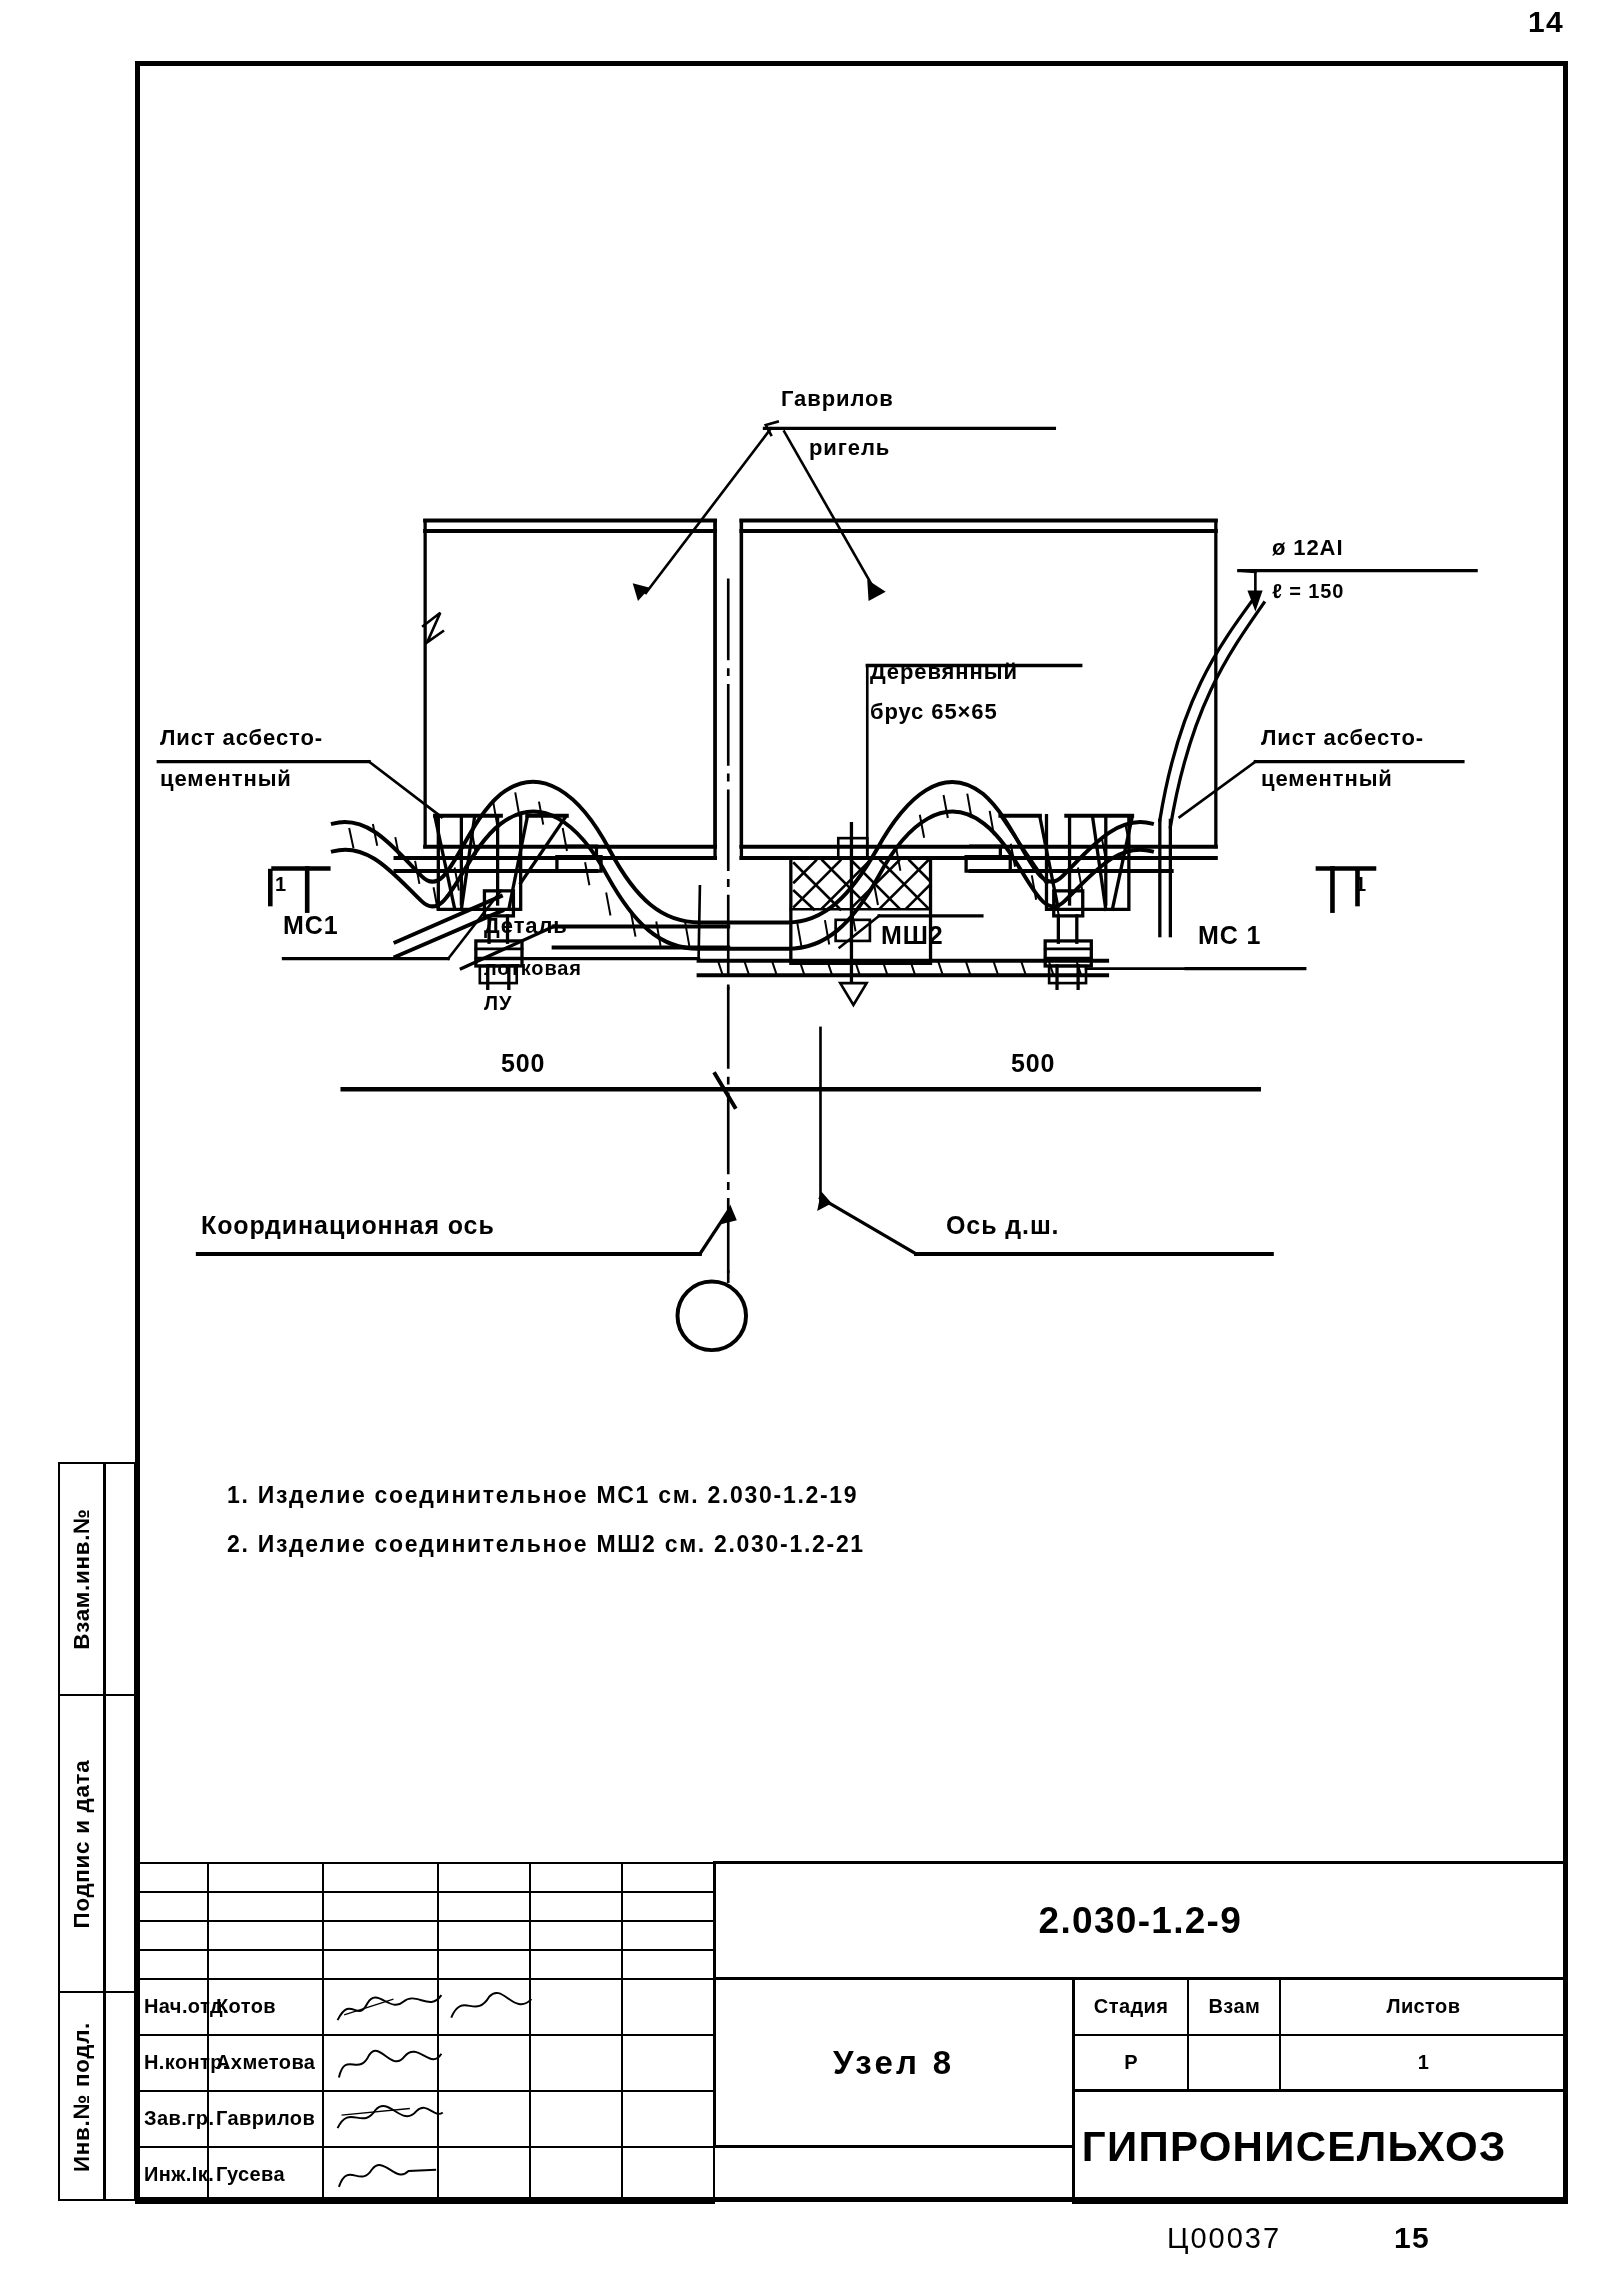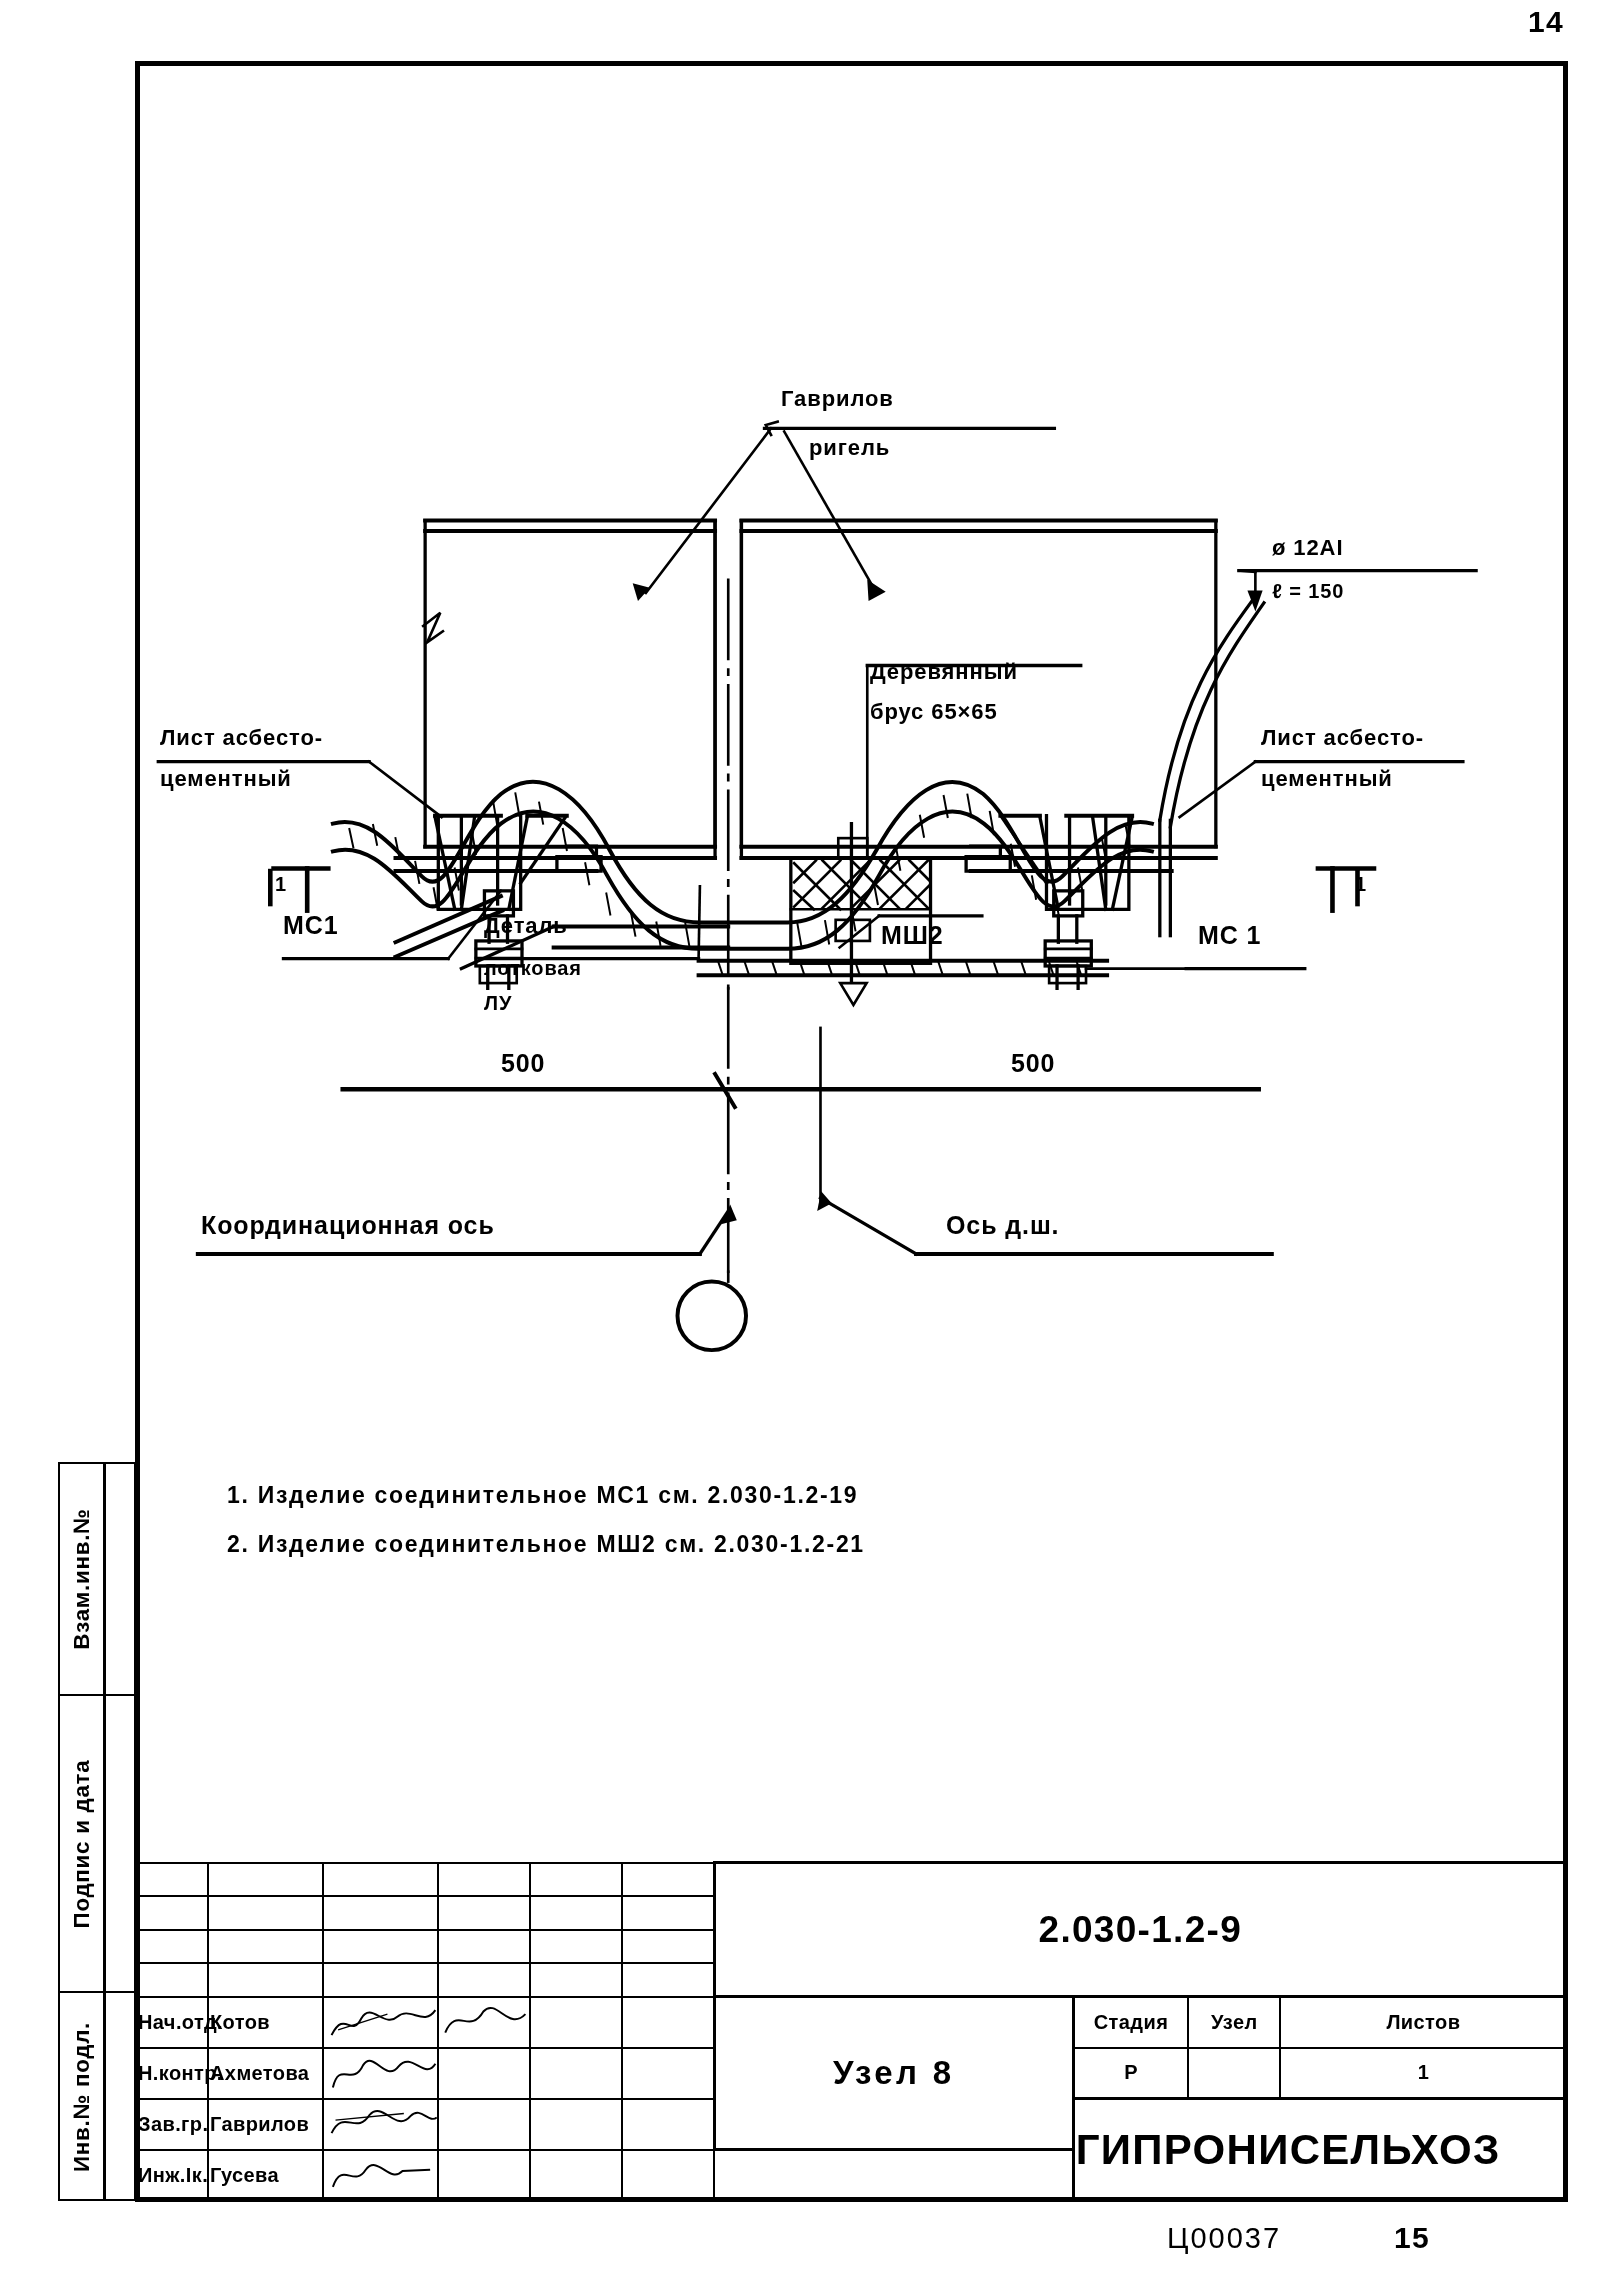--- a/index.html
+++ b/index.html
@@ -55,21 +55,21 @@
     font-size:23px;font-weight:700;letter-spacing:1.7px;white-space:nowrap;
     margin-bottom:22.4px;
   }
 
   
   .tb{
     position:absolute;left:135px;top:1861px;width:1433px;height:341px;
   }
   .tb table{border-collapse:collapse;width:100%;height:100%;table-layout:fixed;}
   .tb td{
-    border:2px solid #000;padding:1px;vertical-align:middle;
+    border:2px solid #000;padding:7px;vertical-align:middle;
     font-size:20px;font-weight:700;letter-spacing:0.4px;
   }
   .tb td.thick{border-width:3.3px;}
   .cellpad{padding-left:8px;}
   .numbig{font-size:37px;font-weight:700;letter-spacing:1.3px;text-align:center;}
   .uzel{font-size:33px;font-weight:700;letter-spacing:3.3px;text-align:center;}
   .org{font-size:42px;font-weight:700;letter-spacing:1.3px;text-align:left;}
   .hdr{font-size:19px;font-weight:700;text-align:center;}
   .stg{font-size:22.4px;font-weight:700;text-align:center;}
 
@@ -456,21 +456,21 @@
           <svg width="92" height="40" viewBox="0 0 140 60">
             <path d="M8 46 C 25 5, 45 50, 66 14 C 86 -8, 104 45, 130 18" fill="none" stroke="#000" stroke-width="3"></path>
           </svg>
         </td>
         <td></td>
         <td></td>
         <td class="thick" rowspan="3">
           <div class="uzel">Узел 8</div>
         </td>
         <td class="hdr">Стадия</td>
-        <td class="hdr">Узел</td>
+        <td class="hdr">Взам</td>
         <td class="hdr" colspan="2">Листов</td>
       </tr>
 
       <tr style="height:41px;">
         <td class="cellpad">Н.контр.</td>
         <td class="cellpad">Ахметова</td>
         <td>
           <svg width="115" height="40" viewBox="0 0 175 60">
             <path d="M12 52 C 22 10, 42 52, 58 18 C 74 -6, 92 46, 112 20 C 132 -4, 152 42, 168 16" fill="none" stroke="#000" stroke-width="3"></path>
           </svg>

